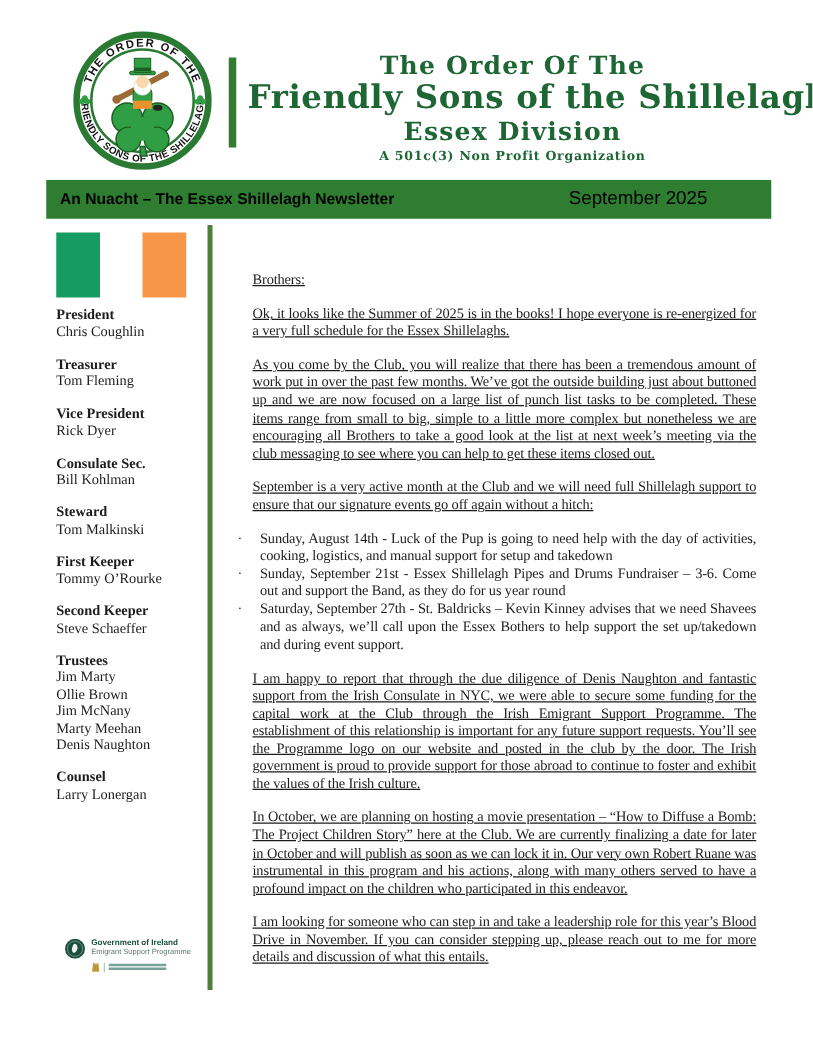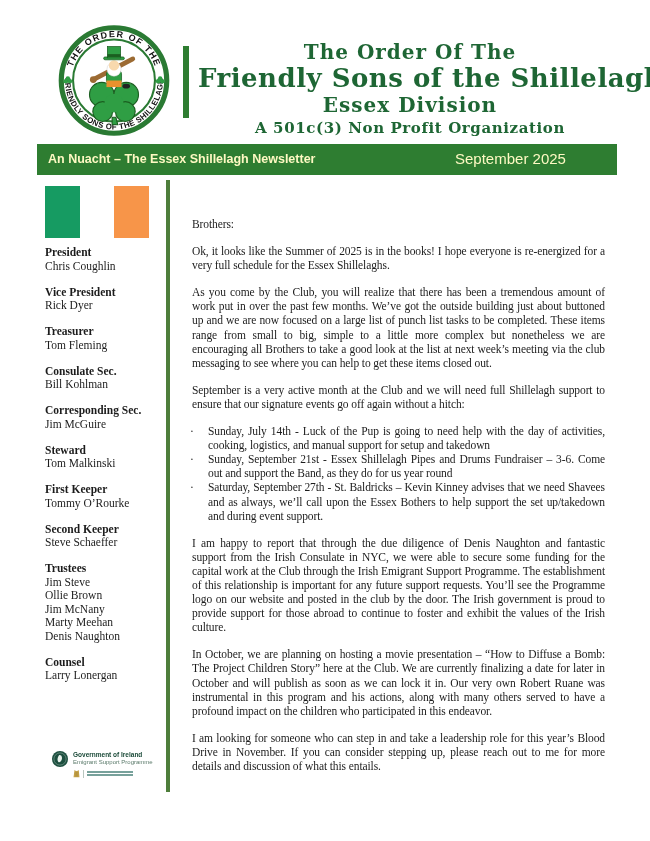--- a/index.html
+++ b/index.html
@@ -16,26 +16,26 @@
     background:var(--banner-green,#2e7d31);
   }
   .title-block {
     position:absolute; left:198px; top:42px; width:424px; text-align:center;
     color:var(--brand-green,#1e6634); font-family:"DejaVu Serif",serif;
     font-weight:bold; line-height:1.05; white-space:nowrap;
   }
   .title-l1 { font-size:20px; letter-spacing:1px; }
   .title-l2 { font-size:26px; letter-spacing:0.5px; margin-top:2px; }
   .title-l3 { font-size:20px; letter-spacing:1px; margin-top:3px;text-align:center; }
-  .title-l4 { font-size:15px; letter-spacing:0.6px; margin-top:5px; }
+  .title-l4 { font-size:10px; letter-spacing:0.6px; margin-top:5px; }
 
   
   .banner {
     position:absolute; left:37px; top:144px; width:580px; height:31px;
-    background:var(--banner-green,#2e7d31); color:#fef9c3;
+    background:var(--banner-green,#2e7d31); color:#000000;
     font-family:"Liberation Sans","DejaVu Sans",sans-serif;
   }
   .banner-title { position:absolute; left:11px; top:8px; font-size:12.5px; font-weight:bold; }
   .banner-date  { position:absolute; left:418px; top:6px; font-size:15px; font-weight:normal; }
 
   
   .flag { position:absolute; left:45px; top:186px; width:104px; height:52px; display:flex; }
   .flag > div { flex:1; }
   .stripe-green  { background:var(--flag-green,#169b62); }
   .stripe-white  { background:#ffffff; }
@@ -65,21 +65,21 @@
   .esp-harp { width:7px; height:9px; }
   .esp-div { width:1px; height:8px; background:#b9c6bf; }
   .esp-bars div { width:46px; height:2px; background:#2e6e66; opacity:0.65; margin:1px 0; }
 
   
   .content {
     position:absolute; left:186px; top:217px; width:419px;
     font-size:11.5px; line-height:14.1px; text-align:justify;
     letter-spacing:-0.1px;
   }
-  .content p { margin:0 0 13px 6px; }
+  .content p { margin:0 0 13px 16px;text-decoration:underline; }
   .content ul { list-style:none; margin:0 0 13px 0; padding:0; }
   .content li { position:relative; padding-left:22px; }
   .bullet-dot { position:absolute; left:4px; top:0; }
 </style>
 </head>
 <body>
 
 <div class="page">
 
   <svg class="seal" viewBox="0 0 120 120">
@@ -145,50 +145,46 @@
     <div class="stripe-white"></div>
     <div class="stripe-orange"></div>
   </div>
 
   <div class="officers">
     <div class="officer">
       <div class="role">President</div>
       <div class="name">Chris Coughlin</div>
     </div>
     <div class="officer">
+      <div class="role">Treasurer</div>
+      <div class="name">Tom Fleming</div>
+    </div>
+    <div class="officer">
       <div class="role">Vice President</div>
       <div class="name">Rick Dyer</div>
     </div>
     <div class="officer">
-      <div class="role">Treasurer</div>
-      <div class="name">Tom Fleming</div>
-    </div>
-    <div class="officer">
       <div class="role">Consulate Sec.</div>
       <div class="name">Bill Kohlman</div>
     </div>
     <div class="officer">
-      <div class="role">Corresponding Sec.</div>
-      <div class="name">Jim McGuire</div>
-    </div>
-    <div class="officer">
       <div class="role">Steward</div>
       <div class="name">Tom Malkinski</div>
     </div>
     <div class="officer">
       <div class="role">First Keeper</div>
       <div class="name">Tommy O’Rourke</div>
     </div>
     <div class="officer">
       <div class="role">Second Keeper</div>
       <div class="name">Steve Schaeffer</div>
     </div>
     <div class="officer">
       <div class="role">Trustees</div>
-      <div class="name">Jim Steve</div>
+      <div class="name">Jim Marty</div>
       <div class="name">Ollie Brown</div>
       <div class="name">Jim McNany</div>
       <div class="name">Marty Meehan</div>
       <div class="name">Denis Naughton</div>
     </div>
     <div class="officer">
       <div class="role">Counsel</div>
       <div class="name">Larry Lonergan</div>
     </div>
   </div>
@@ -221,21 +217,21 @@
   <div class="vline"></div>
 
   <main class="content">
     <p>Brothers:</p>
     <p>Ok, it looks like the Summer of 2025 is in the books! I hope everyone is re-energized for a very full schedule for the Essex Shillelaghs.</p>
     <p>As you come by the Club, you will realize that there has been a tremendous amount of work put in over the past few months. We’ve got the outside building just about buttoned up and we are now focused on a large list of punch list tasks to be completed. These items range from small to big, simple to a little more complex but nonetheless we are encouraging all Brothers to take a good look at the list at next week’s meeting via the club messaging to see where you can help to get these items closed out.</p>
     <p>September is a very active month at the Club and we will need full Shillelagh support to ensure that our signature events go off again without a hitch:</p>
     <ul>
       <li>
         <span class="bullet-dot">·</span>
-        <span>Sunday, July 14th - Luck of the Pup is going to need help with the day of activities, cooking, logistics, and manual support for setup and takedown</span>
+        <span>Sunday, August 14th - Luck of the Pup is going to need help with the day of activities, cooking, logistics, and manual support for setup and takedown</span>
       </li>
       <li>
         <span class="bullet-dot">·</span>
         <span>Sunday, September 21st - Essex Shillelagh Pipes and Drums Fundraiser – 3-6. Come out and support the Band, as they do for us year round</span>
       </li>
       <li>
         <span class="bullet-dot">·</span>
         <span>Saturday, September 27th - St. Baldricks – Kevin Kinney advises that we need Shavees and as always, we’ll call upon the Essex Bothers to help support the set up/takedown and during event support.</span>
       </li>
     </ul>

